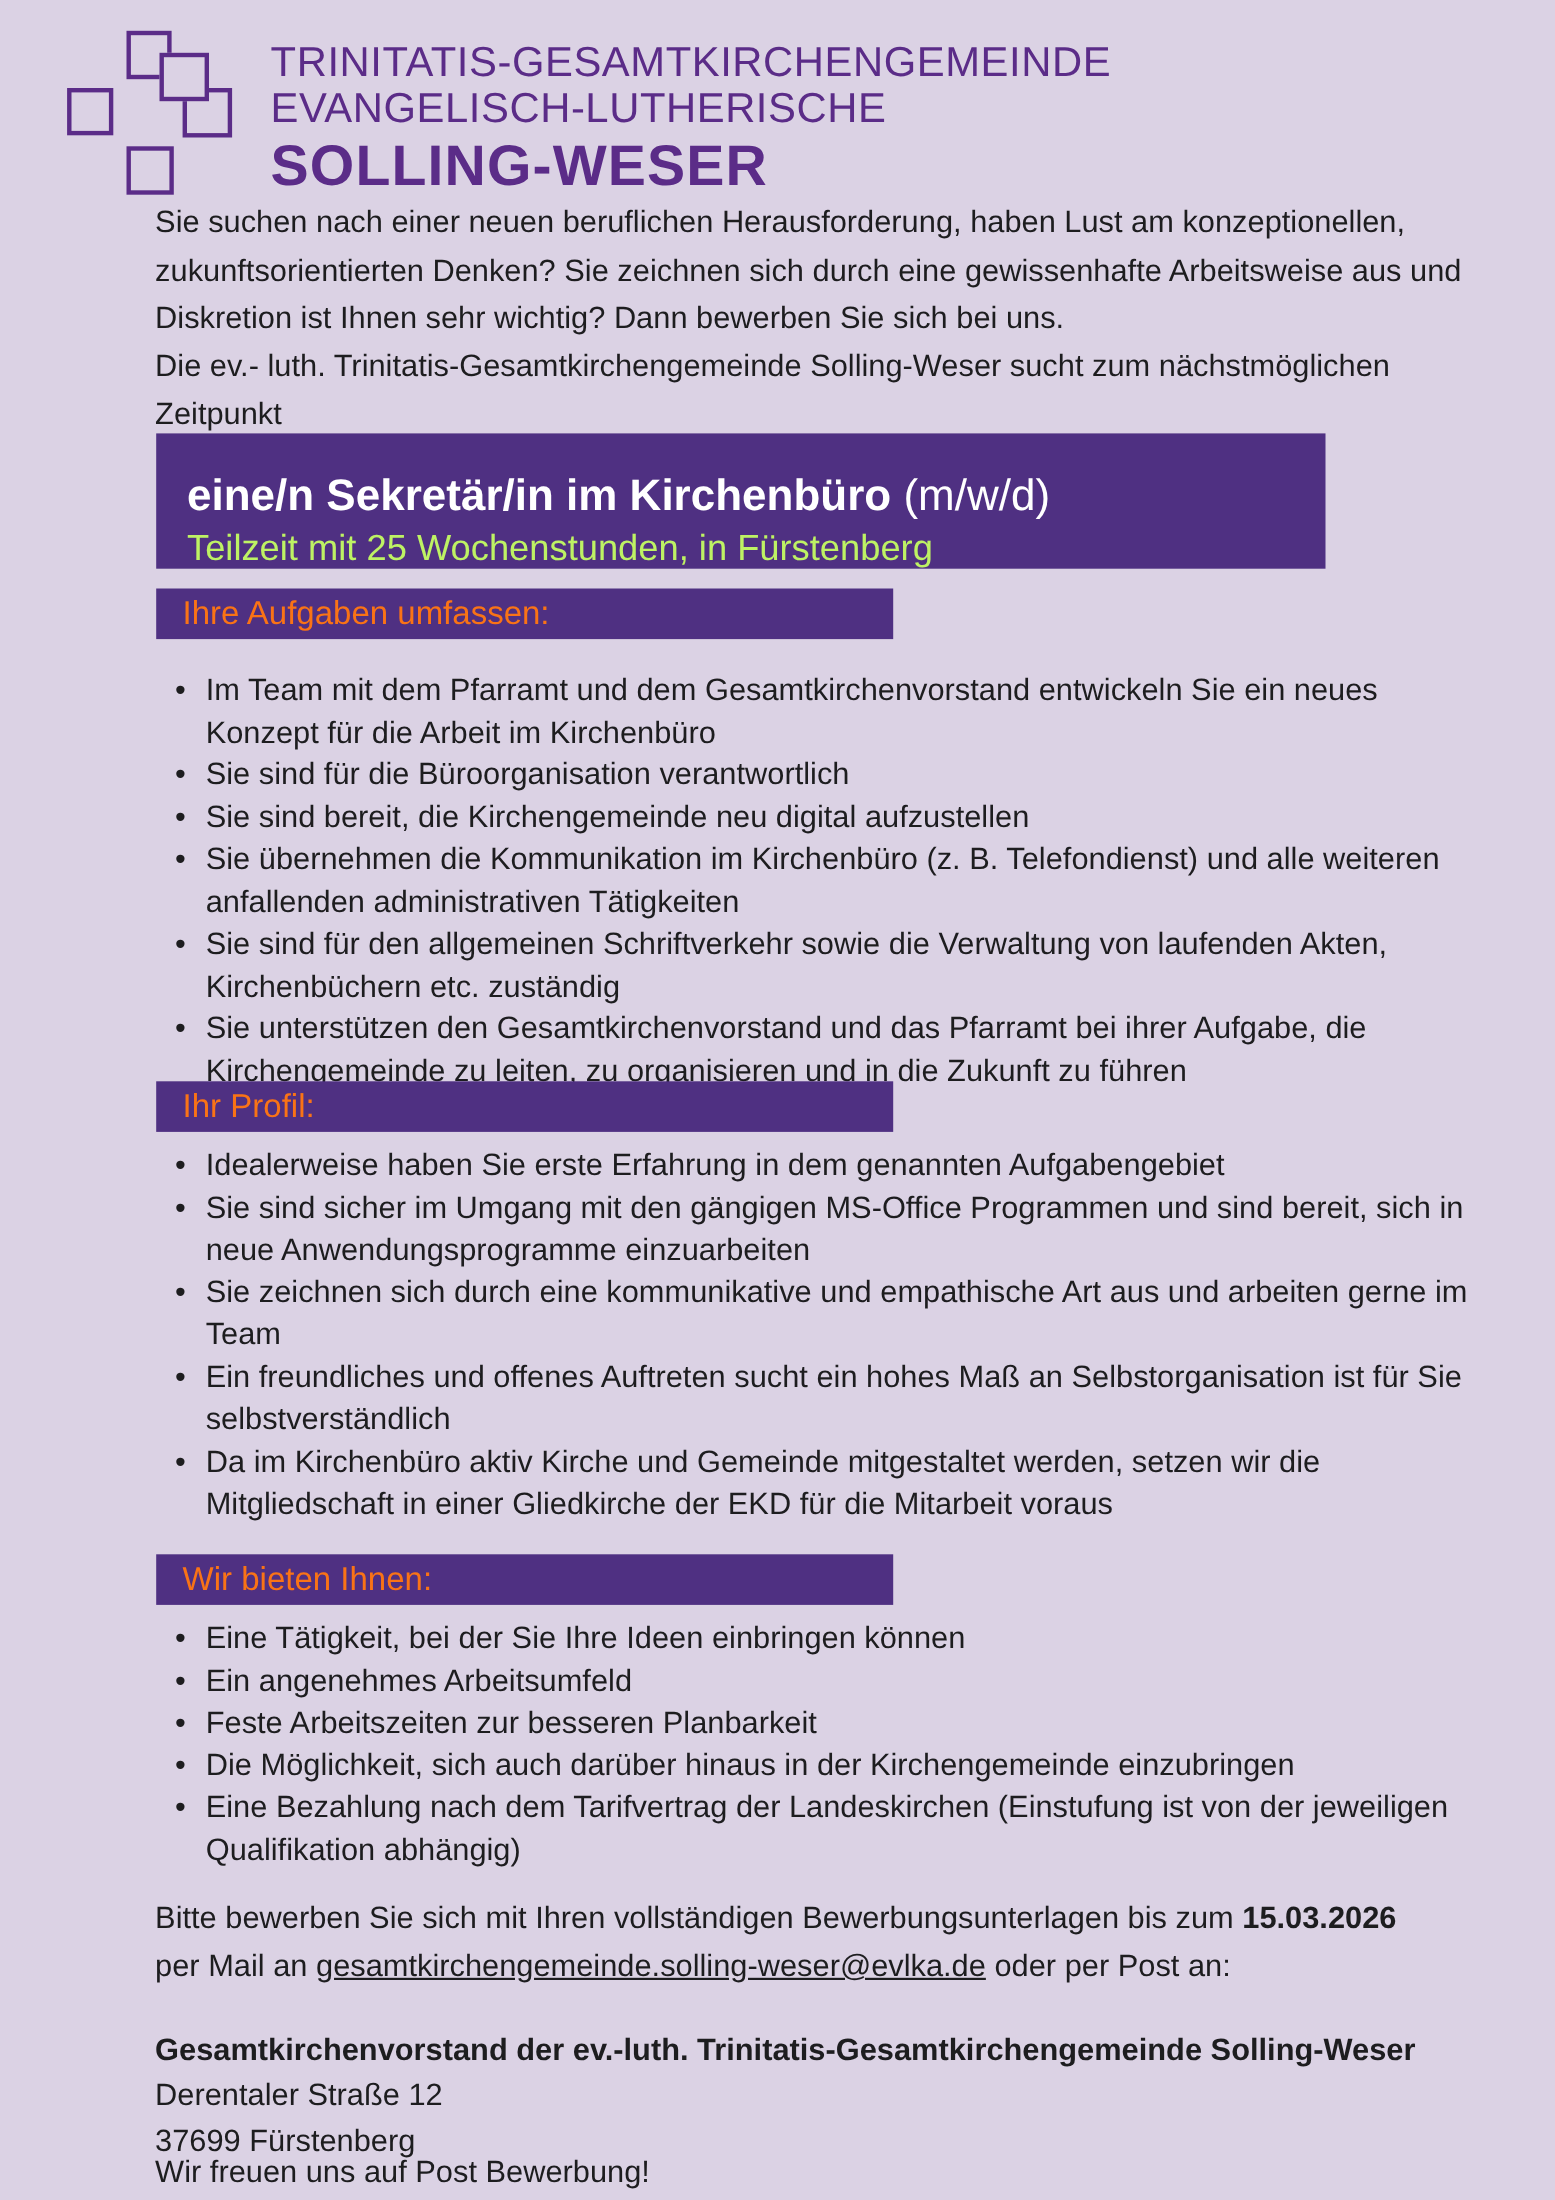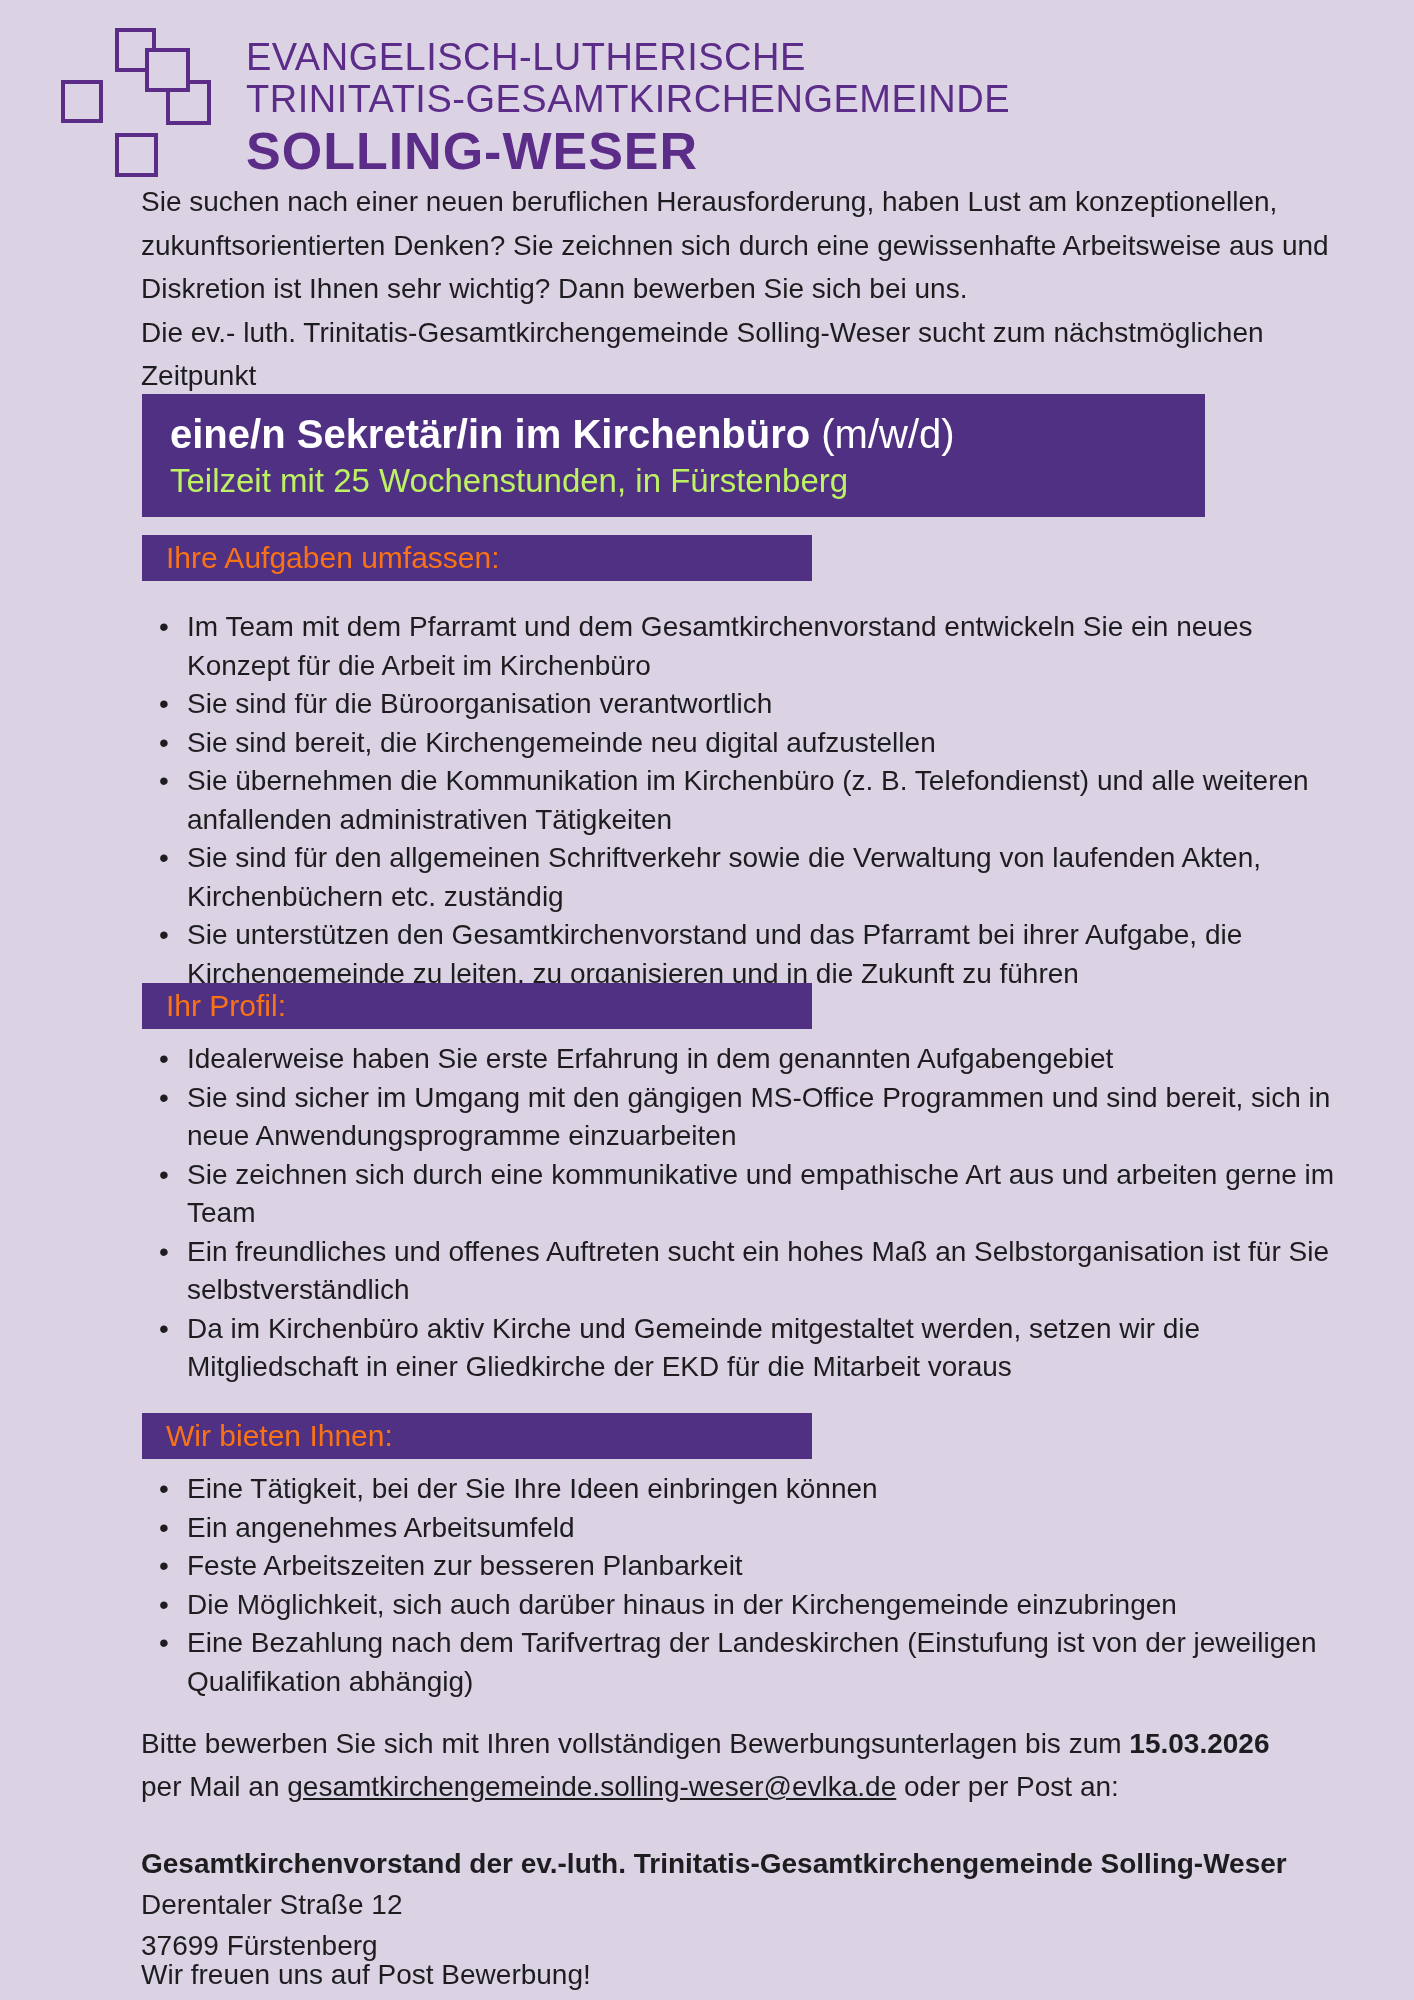--- a/index.html
+++ b/index.html
@@ -29,21 +29,21 @@
   .org-heading{position:absolute;top:36px;left:246px;color:#5b2c88;white-space:nowrap;}
   .org-line{font-size:38px;line-height:42px;font-weight:400;letter-spacing:.5px;}
   .org-line3{font-size:52px;line-height:58px;font-weight:700;letter-spacing:1px;margin-top:2px;}
   
   .intro{position:absolute;top:180px;left:141px;width:1200px;font-size:28px;line-height:43.5px;}
   .intro p{margin:0;}
   
   .job-banner{
     position:absolute;top:394px;left:142px;width:1063px;height:123px;
     background:#4f3082;box-sizing:border-box;padding-left:28px;
-    display:flex;flex-direction:column;justify-content:center;color:#ffffff;
+    display:flex;flex-direction:column;justify-content:flex-end;color:#ffffff;
   }
   .banner-title{font-size:40px;line-height:46px;}
   .banner-title .bold{font-weight:700;}
   .banner-subtitle{font-size:33px;line-height:38px;color:#bef264;margin-top:5px;}
   
   .section-bar{
     position:absolute;left:142px;width:670px;height:46px;
     background:#4f3082;color:#f97316;font-size:30px;
     display:flex;align-items:center;box-sizing:border-box;padding-left:24px;
   }
@@ -76,22 +76,22 @@
 
   <div class="logo">
     <div class="sq sq1"></div>
     <div class="sq sq2"></div>
     <div class="sq sq3"></div>
     <div class="sq sq4"></div>
     <div class="sq sq5"></div>
   </div>
 
   <div class="org-heading">
+    <div class="org-line">TRINITATIS-GESAMTKIRCHENGEMEINDE</div>
     <div class="org-line">EVANGELISCH-LUTHERISCHE</div>
-    <div class="org-line">TRINITATIS-GESAMTKIRCHENGEMEINDE</div>
     <div class="org-line3">SOLLING-WESER</div>
   </div>
 
   <div class="intro">
     <p>Sie suchen nach einer neuen beruflichen Herausforderung, haben Lust am konzeptionellen, zukunftsorientierten Denken? Sie zeichnen sich durch eine gewissenhafte Arbeitsweise aus und Diskretion ist Ihnen sehr wichtig? Dann bewerben Sie sich bei uns.</p>
     <p>Die ev.- luth. Trinitatis-Gesamtkirchengemeinde Solling-Weser sucht zum nächstmöglichen Zeitpunkt</p>
   </div>
 
   <div class="job-banner">
     <div class="banner-title">

